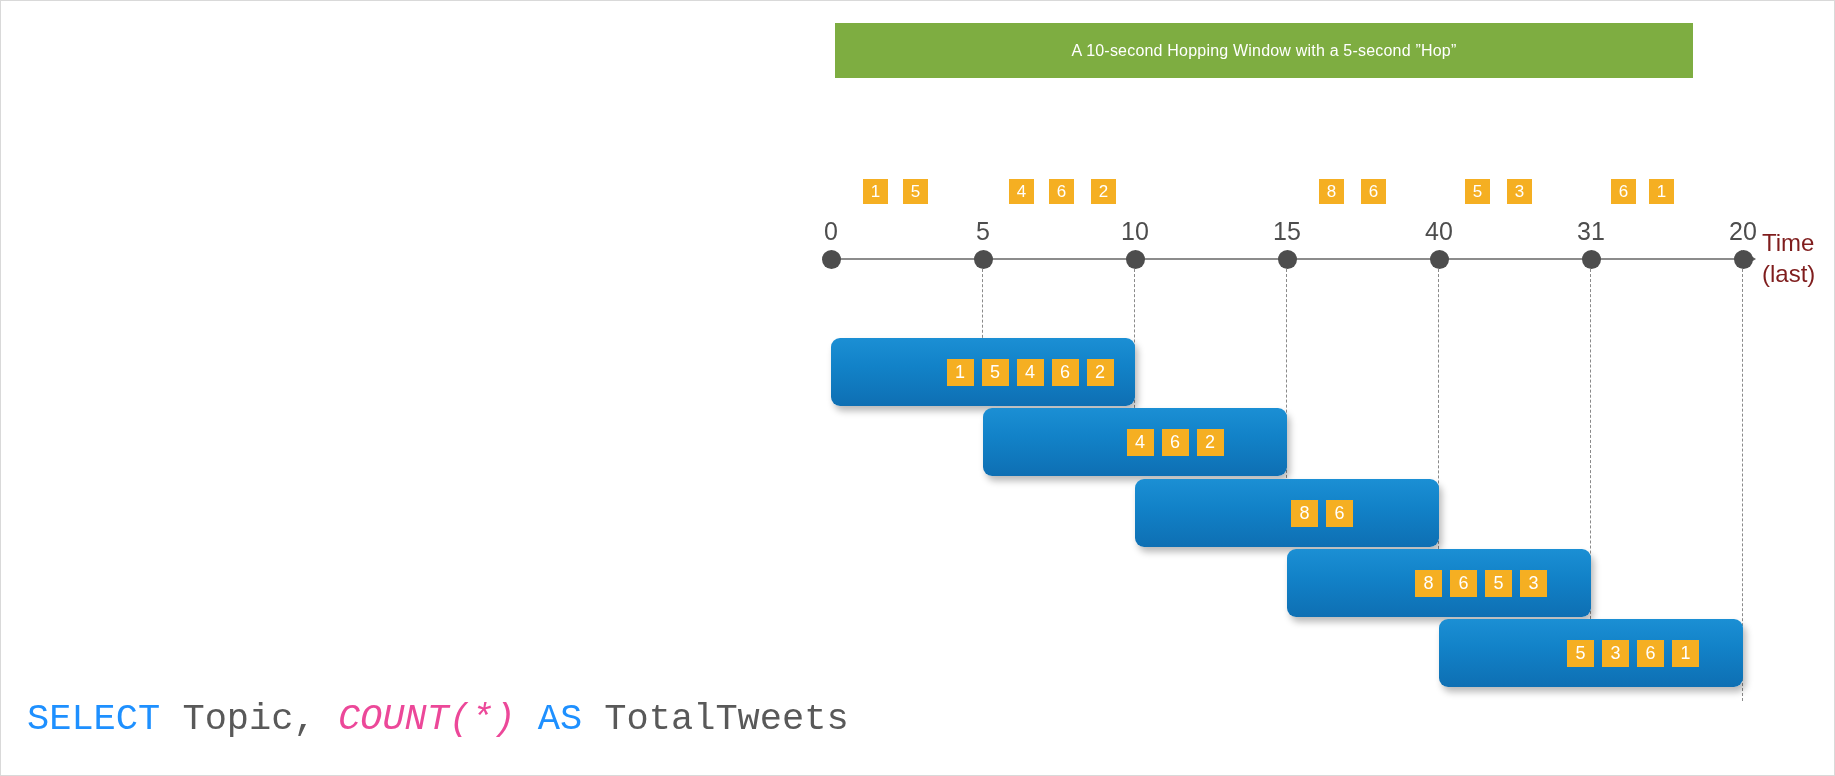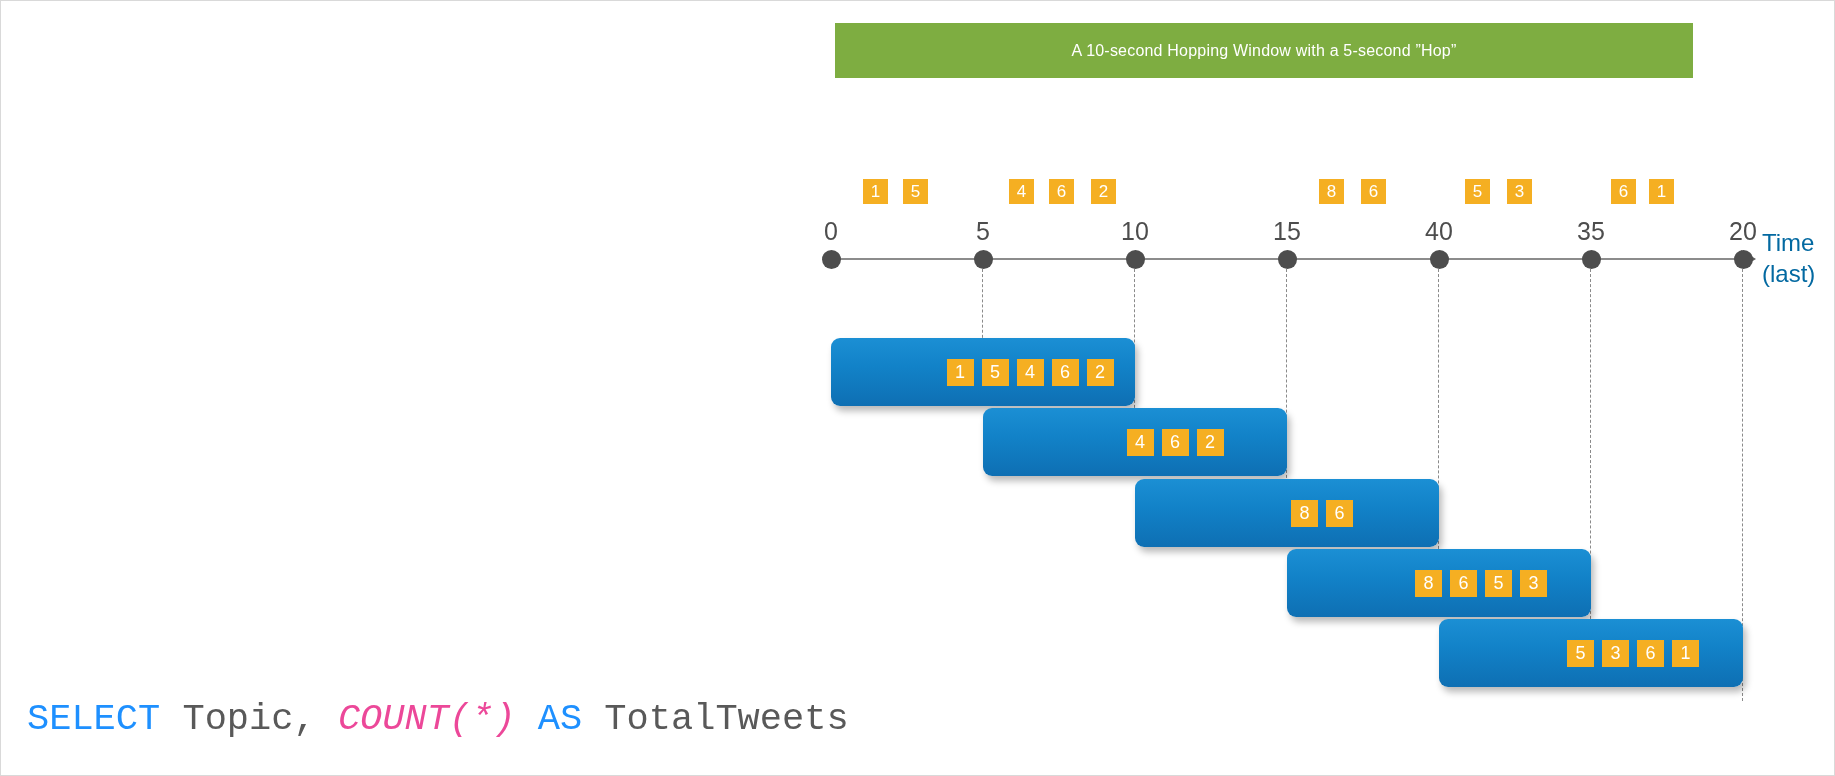--- a/index.html
+++ b/index.html
@@ -64,21 +64,21 @@
     transform:translateX(-50%);
     white-space:nowrap;
   }
   .drop-line{
     position:absolute;width:0;top:268px;
     border-left:1px dashed #8a8a8a;
     margin-left:-1px;
   }
   #time-axis-label{
     position:absolute;left:1761px;top:226px;
-    font-size:24px;color:#0369a1;line-height:31px;
+    font-size:24px;color:#7f1d1d;line-height:31px;
     font-family:"Liberation Sans",sans-serif;
   }
 
   
   .event-chip{
     position:absolute;top:178px;
     width:25px;height:25px;
     background:#F5AF22;
     color:#ffffff;
     font-size:17px;
@@ -136,21 +136,21 @@
         <div class="tick-label" style="left: 830px;">0</div>
         <div class="tick-dot" style="left: 982px;"></div>
         <div class="tick-label" style="left: 982px;">5</div>
         <div class="tick-dot" style="left: 1134px;"></div>
         <div class="tick-label" style="left: 1134px;">10</div>
         <div class="tick-dot" style="left: 1286px;"></div>
         <div class="tick-label" style="left: 1286px;">15</div>
         <div class="tick-dot" style="left: 1438px;"></div>
         <div class="tick-label" style="left: 1438px;">40</div>
         <div class="tick-dot" style="left: 1590px;"></div>
-        <div class="tick-label" style="left: 1590px;">35</div>
+        <div class="tick-label" style="left: 1590px;">31</div>
         <div class="tick-dot" style="left: 1742px;"></div>
         <div class="tick-label" style="left: 1742px;">20</div>
       </div>
     <div id="drops-host">
         <div class="drop-line" style="left: 982px; height: 84px;"></div>
         <div class="drop-line" style="left: 1134px; height: 154px;"></div>
         <div class="drop-line" style="left: 1286px; height: 224px;"></div>
         <div class="drop-line" style="left: 1438px; height: 295px;"></div>
         <div class="drop-line" style="left: 1590px; height: 365px;"></div>
         <div class="drop-line" style="left: 1742px; height: 432px;"></div>

